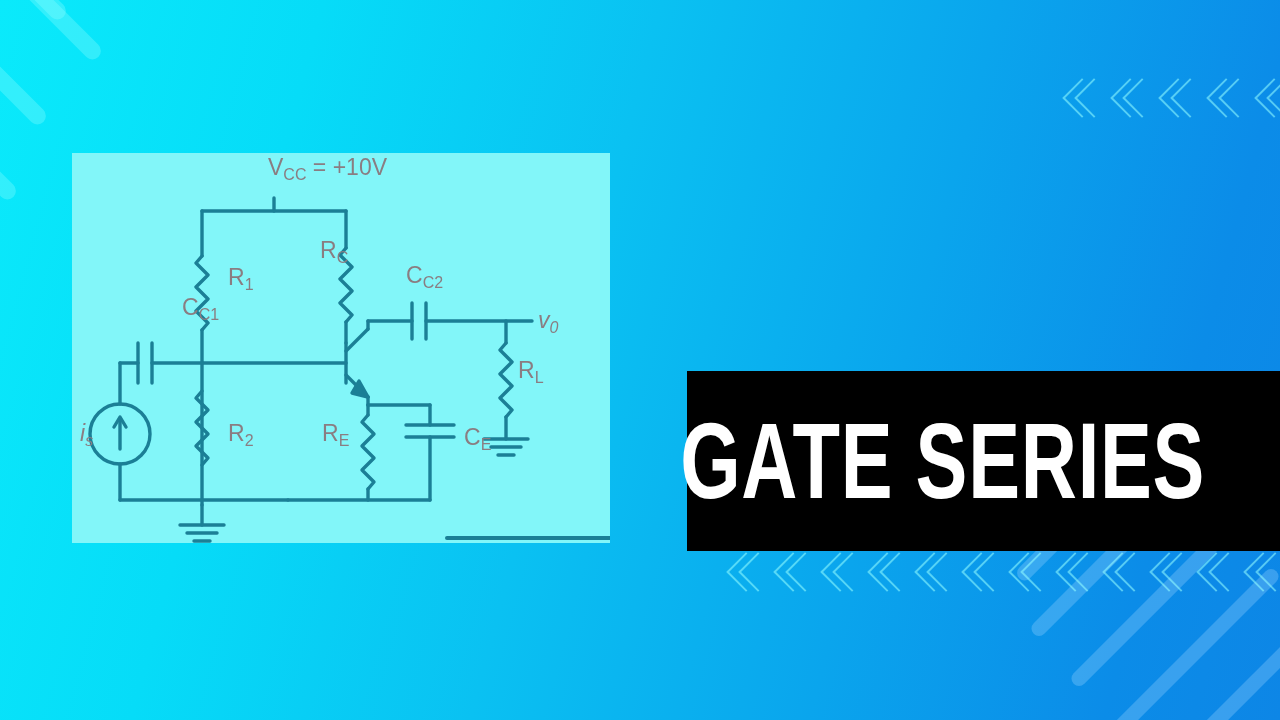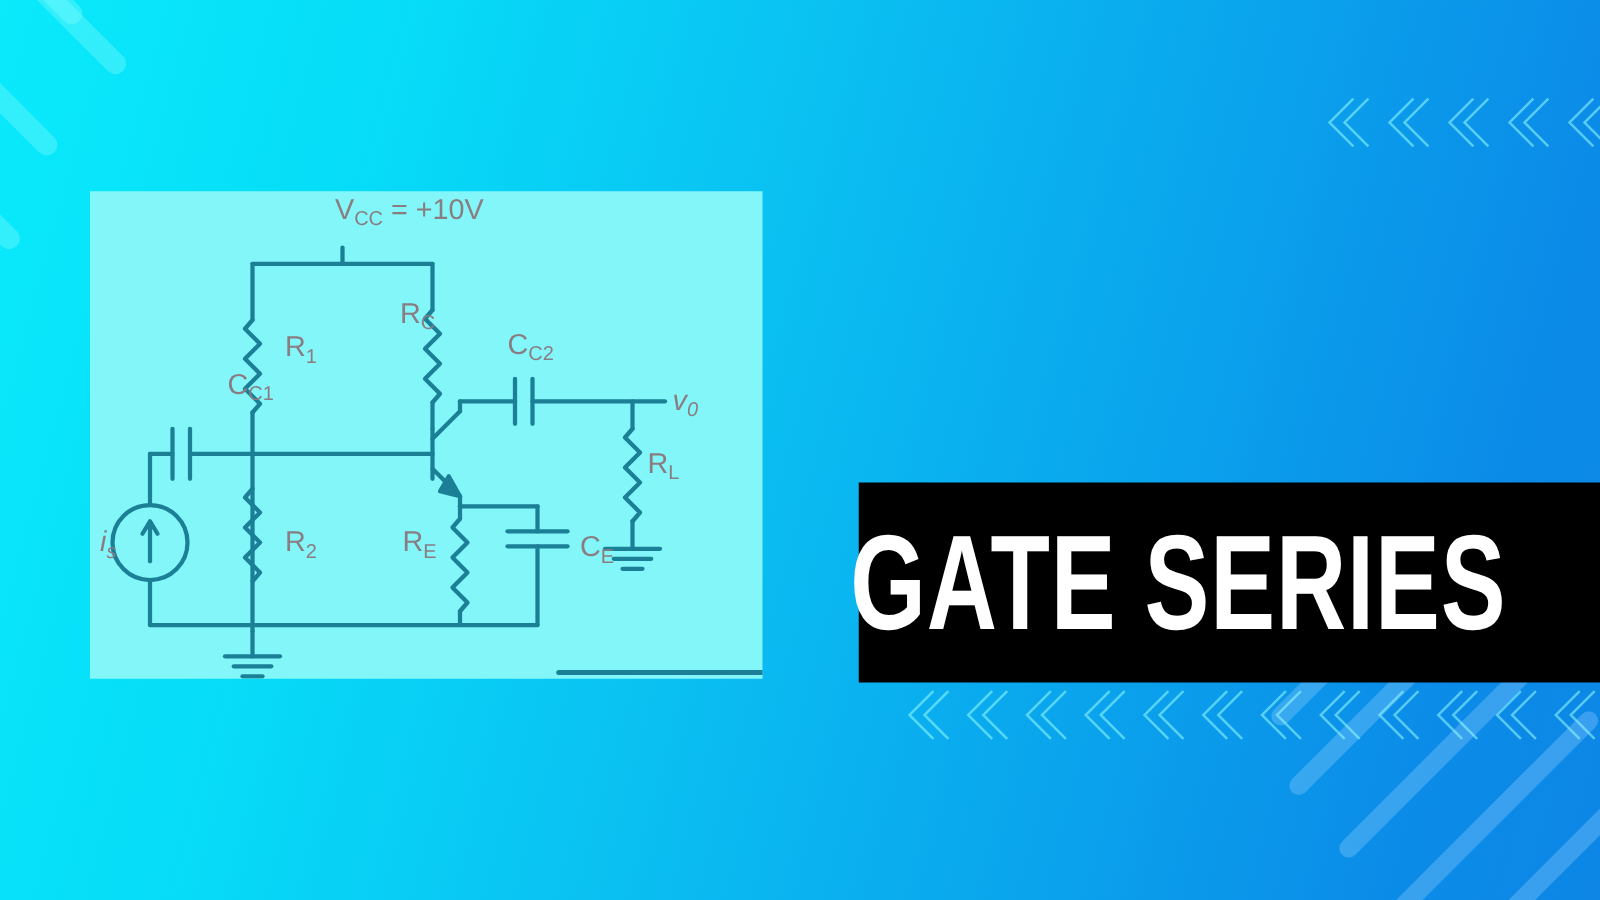--- a/index.html
+++ b/index.html
@@ -40,21 +40,21 @@
 
   
   #title-block{position:absolute;left:680px;top:118px;width:600px;}
   .title-line{
     color:#000;text-align:right;padding-right:75px;
     font-family:"Liberation Sans Narrow","Liberation Sans",sans-serif;
     font-weight:700;font-size:108px;line-height:.92;letter-spacing:1px;
     transform:scaleX(.72);transform-origin:right center;white-space:nowrap;
   }
   #black-bar{
-    position:absolute;left:687px;top:386px;width:593px;height:160px;background:#000;
+    position:absolute;left:687px;top:371px;width:593px;height:180px;background:#000;
   }
   #black-bar-text{
     position:absolute;right:75px;top:50%;transform:translateY(-50%) scaleX(.72);
     transform-origin:right center;
     color:#fff;font-family:"Liberation Sans Narrow","Liberation Sans",sans-serif;
     font-weight:700;font-size:108px;line-height:1;letter-spacing:1px;white-space:nowrap;
   }
 </style>
 </head>
 <body>

